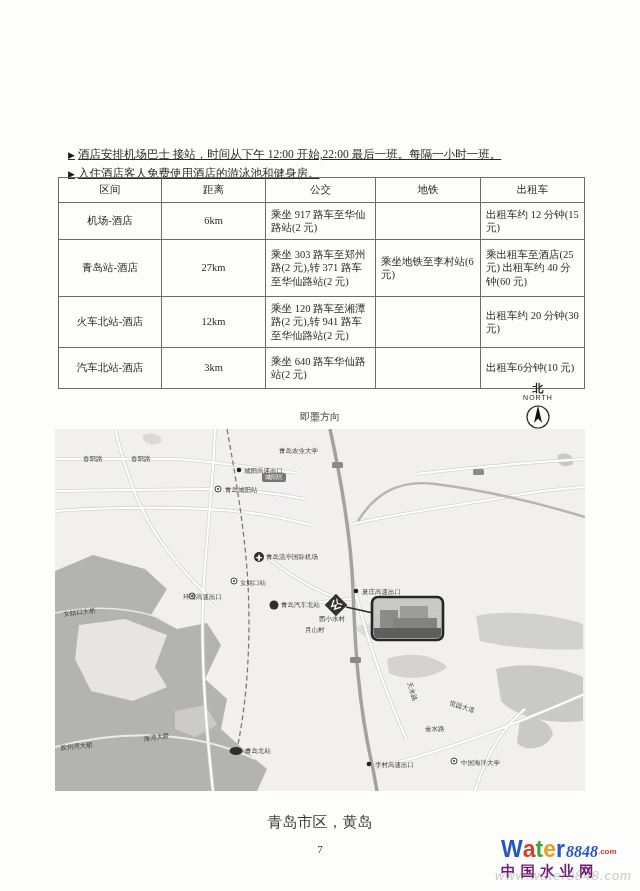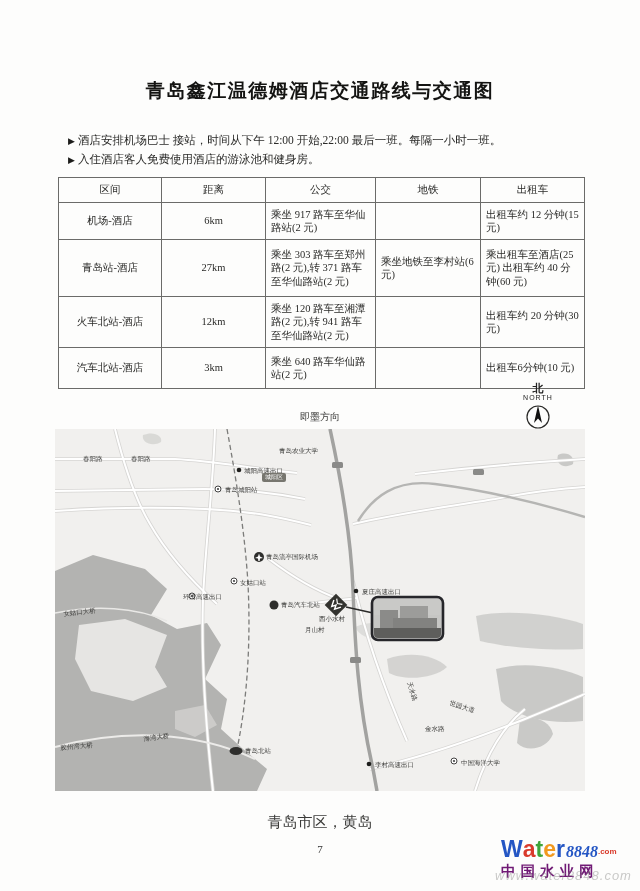--- a/index.html
+++ b/index.html
@@ -1,21 +1,21 @@
 <!DOCTYPE html>
 <html><head>
 <meta charset="utf-8">
 <style>
   html,body{margin:0;padding:0;background:#e8e8e8;}
   .page{position:relative;width:640px;height:891px;background:#fdfdfc;margin:0 auto;
         font-family:"Liberation Serif","DejaVu Serif",serif;color:#1c1c1a;overflow:hidden;}
   .title{position:absolute;left:0;top:78px;width:640px;text-align:center;
          font-family:"Liberation Sans","DejaVu Sans",sans-serif;font-weight:700;
          font-size:19px;letter-spacing:1.5px;color:#141412;}
-  .notes{position:absolute;left:68px;top:131px;width:510px;font-size:11.5px;line-height:18px;color:#2a2a28;}
+  .notes{position:absolute;left:68px;top:145px;width:510px;font-size:11.5px;line-height:18px;color:#2a2a28;text-decoration:underline;}
   .note-line{white-space:nowrap;}
   .bullet{font-size:9px;margin-right:3px;color:#1c1c1a;}
   
   .ttable{position:absolute;left:58px;top:177px;width:526px;border-collapse:collapse;table-layout:fixed;
           font-size:10.5px;color:#2b2b29;}
   .ttable td,.ttable th{border:1px solid #6b6b69;padding:2px 5px;vertical-align:middle;font-weight:400;line-height:13.5px;}
   .ttable th{text-align:center;height:20px;}
   .c-center{text-align:center;}
   .c-left{text-align:left;}
   .r1 td{height:32px;} .r2 td{height:52px;} .r3 td{height:46px;} .r4 td{height:36px;}
@@ -43,21 +43,20 @@
   .wm-tld{font-size:8px;color:#d93a2b;font-weight:700;display:inline-block;vertical-align:3px;}
   .wm-sub{font-size:14.5px;font-weight:700;color:#701a75;letter-spacing:5px;margin-top:-1px;white-space:nowrap;}
   .wm-faint{position:absolute;left:-6px;top:32px;font-size:13px;font-style:italic;color:#8a8a88;
             opacity:.45;white-space:nowrap;letter-spacing:1px;}
 </style>
 </head>
 <body>
 
 <div class="page">
 
-  <div class="title">青岛鑫江温德姆酒店交通路线与交通图</div>
 
   <div class="notes">
     <div class="note-line"><span class="bullet">▶</span><span>酒店安排机场巴士 接站，时间从下午 12:00 开始,22:00 最后一班。每隔一小时一班。</span></div>
     <div class="note-line"><span class="bullet">▶</span><span>入住酒店客人免费使用酒店的游泳池和健身房。</span></div>
   </div>
 
   <table class="ttable">
     <colgroup>
         <col style="width:103px">
         <col style="width:104px">

